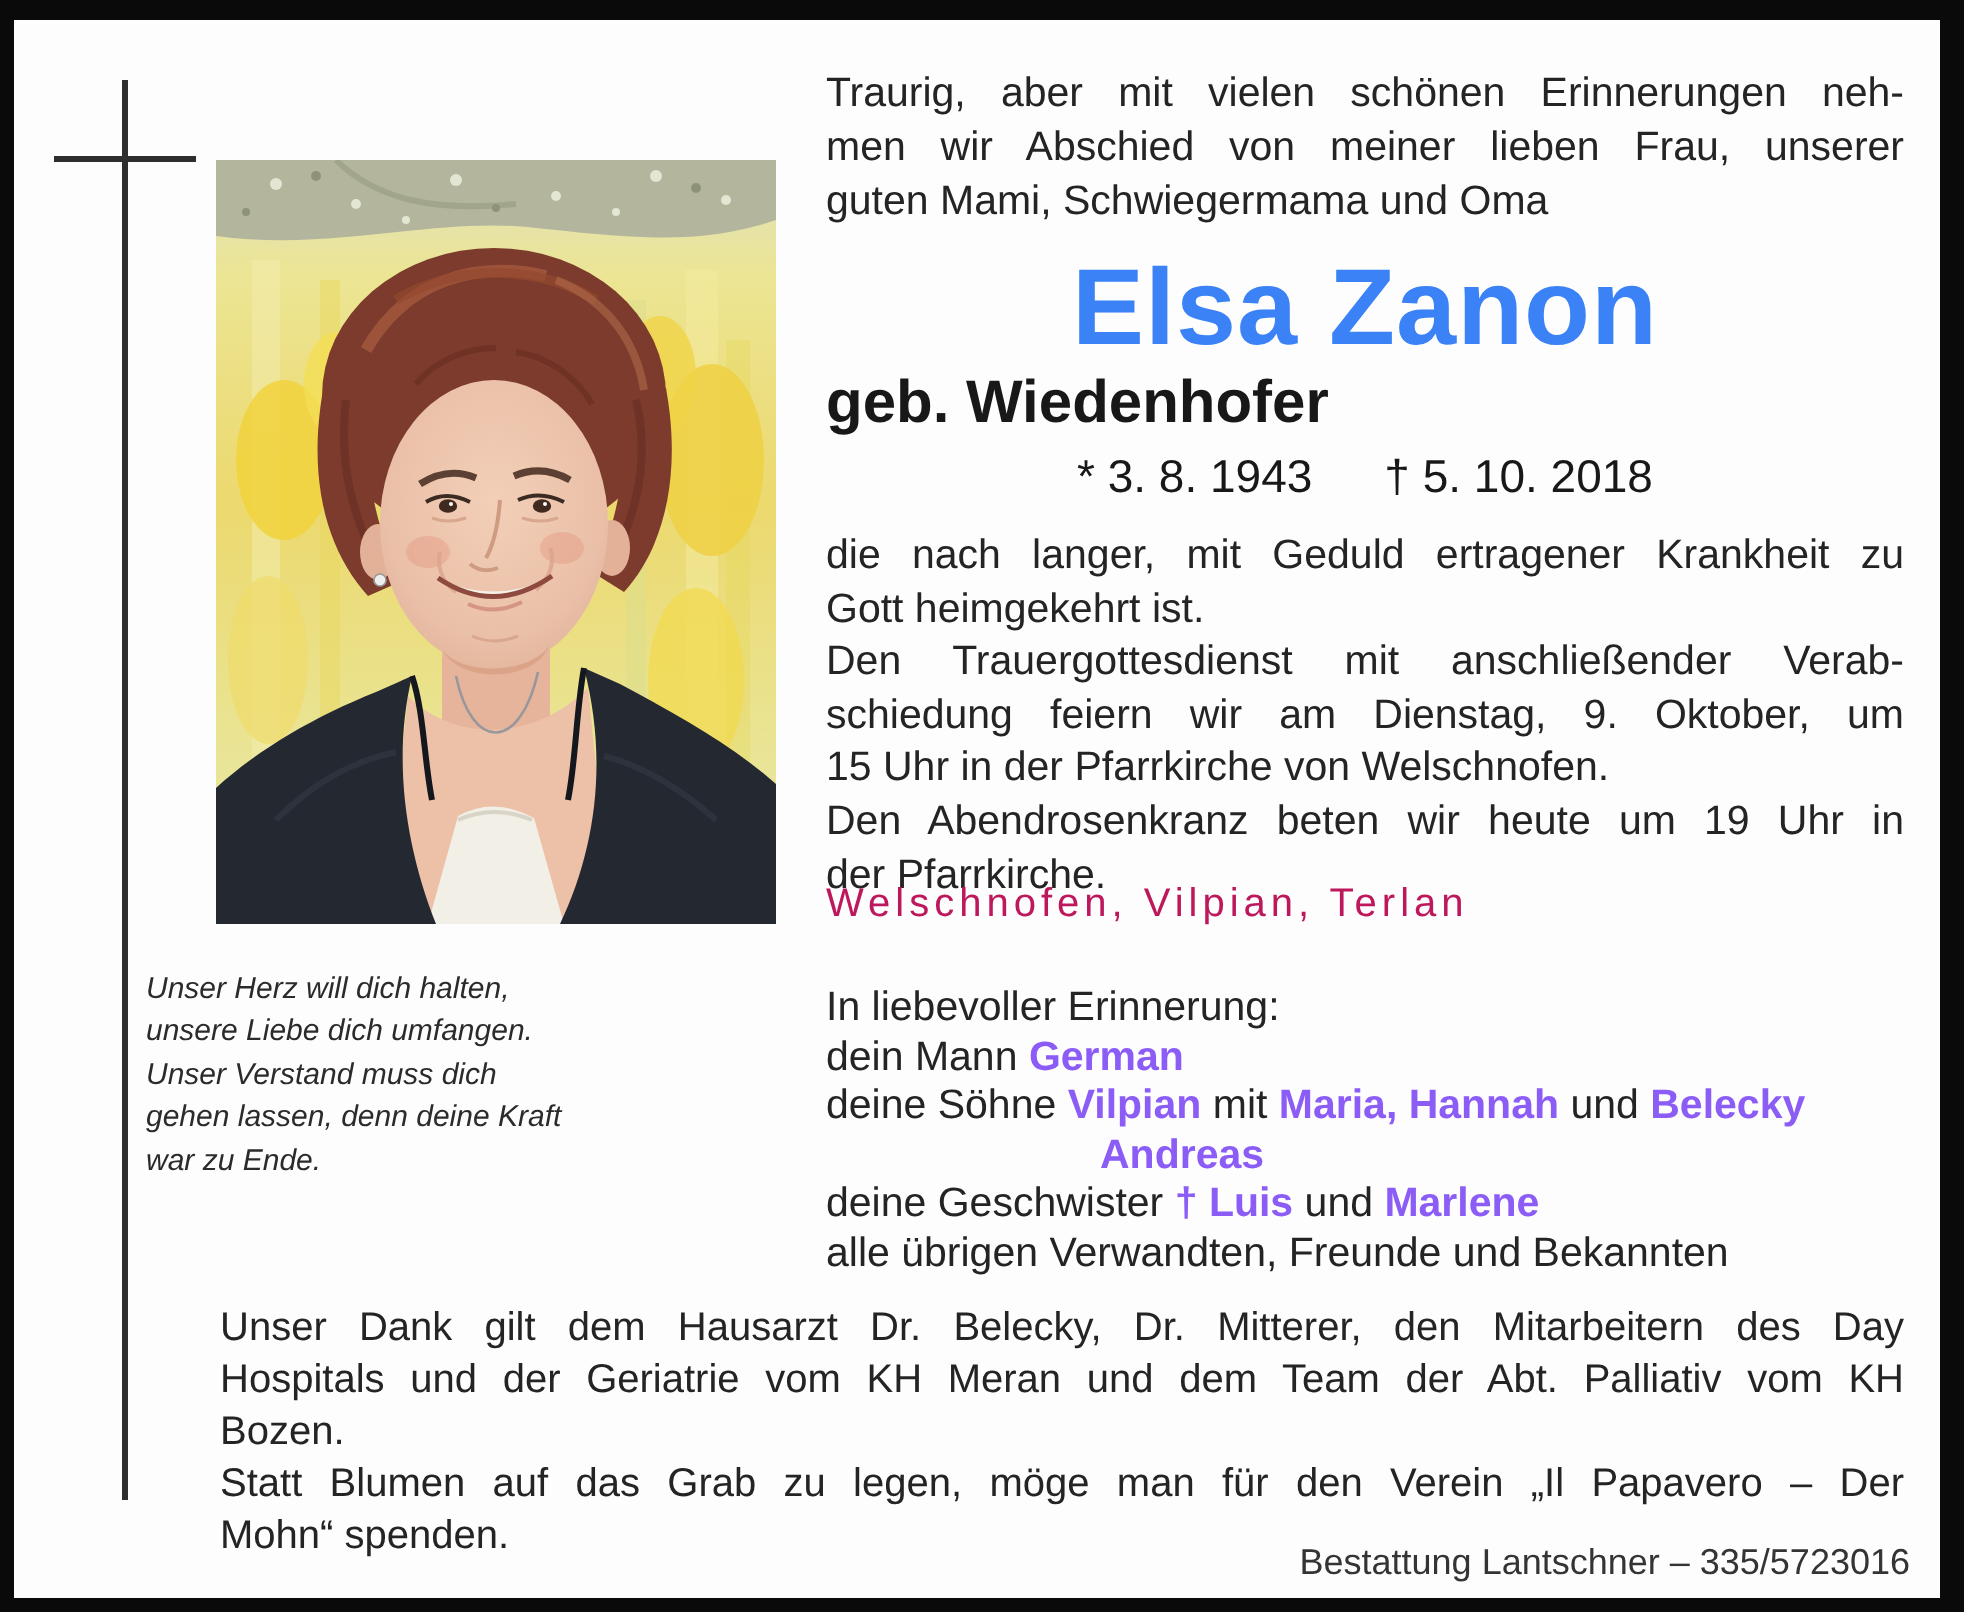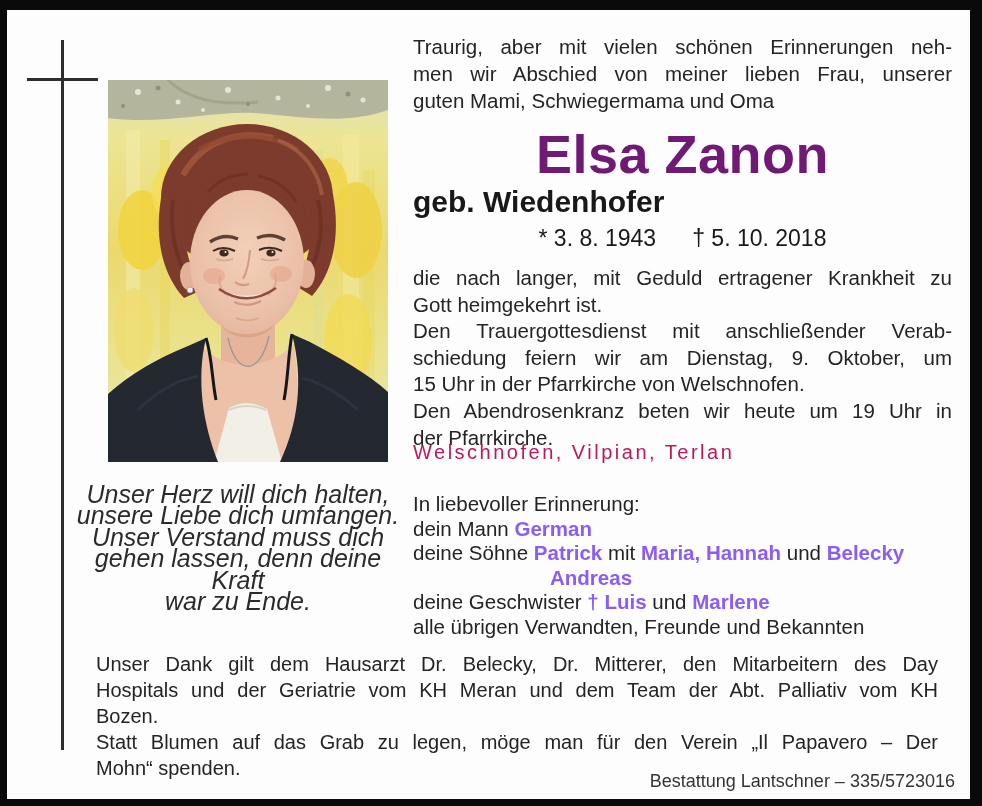--- a/index.html
+++ b/index.html
@@ -18,42 +18,42 @@
   .photo svg{display:block;}
   .col{position:absolute;left:406px;top:0;width:539px;}
   .par{font-size:20.5px;color:#242424;}
   .line{white-space:normal;}
   .line.fill{text-align:justify;text-align-last:justify;}
   .line.indent{padding-left:137px;}
   .b{font-weight:700;color:#8b5cf6;}
   .intro{position:absolute;top:23px;width:539px;line-height:27px;}
   .name{
     position:absolute;top:116px;width:539px;text-align:center;
-    font-size:54px;font-weight:700;color:#701a75;line-height:56px;letter-spacing:0.5px;
+    font-size:54px;font-weight:700;color:#3b82f6;line-height:56px;letter-spacing:0.5px;
   }
   .maiden{
     position:absolute;top:176px;width:539px;text-align:left;
     font-size:30px;font-weight:700;color:#181818;line-height:32px;
   }
   .dates{
     position:absolute;top:216px;width:539px;text-align:center;
     font-size:23px;font-weight:400;color:#181818;line-height:25px;
   }
   .dates .gap{display:inline-block;width:36px;}
   .announce{position:absolute;top:255px;width:539px;line-height:26.6px;}
   .places{
     position:absolute;top:431px;width:539px;
     font-size:20px;letter-spacing:2.5px;color:#be185d;
   }
   .remembrance{position:absolute;top:482px;width:539px;line-height:24.6px;}
   .poem{
-    position:absolute;left:66px;top:474px;width:330px;text-align:center;
-    font-style:italic;font-size:25px;line-height:21.4px;color:#2b2b2b;
-  }
-  .thanks{position:absolute;left:89px;top:641px;width:842px;font-size:20px;line-height:26px;color:#242424;}
+    position:absolute;left:66px;top:474px;width:330px;
+    font-style:italic;font-size:15px;line-height:21.4px;color:#2b2b2b;
+  }
+  .thanks{position:absolute;left:103px;top:641px;width:842px;font-size:20px;line-height:26px;color:#242424;}
   .footer{
     position:absolute;right:15px;top:761px;
     font-size:18px;color:#343434;
   }
 </style>
 </head>
 <body>
 
 <div class="card">
 
@@ -184,21 +184,21 @@
         <div class="line fill"><span>Den Trauergottesdienst mit anschließender Verab-</span></div>
         <div class="line fill"><span>schiedung feiern wir am Dienstag, 9. Oktober, um</span></div>
         <div class="line"><span>15 Uhr in der Pfarrkirche von Welschnofen.</span></div>
         <div class="line fill"><span>Den Abendrosenkranz beten wir heute um 19 Uhr in</span></div>
         <div class="line"><span>der Pfarrkirche.</span></div>
       </div>
     <div class="places">Welschnofen, Vilpian, Terlan</div>
     <div class="remembrance par">
         <div class="line"><span>In liebevoller Erinnerung:</span></div>
         <div class="line"><span>dein Mann </span><span class="b">German</span></div>
-        <div class="line"><span>deine Söhne </span><span class="b">Patrick</span><span> mit </span><span class="b">Maria, Hannah</span><span> und </span><span class="b">Belecky</span></div>
+        <div class="line"><span>deine Söhne </span><span class="b">Vilpian</span><span> mit </span><span class="b">Maria, Hannah</span><span> und </span><span class="b">Belecky</span></div>
         <div class="line indent"><span class="b">Andreas</span></div>
         <div class="line"><span>deine Geschwister </span><span class="b">† Luis</span><span> und </span><span class="b">Marlene</span></div>
         <div class="line"><span>alle übrigen Verwandten, Freunde und Bekannten</span></div>
       </div>
   </div>
 
   <div class="thanks">
       <div class="line fill"><span>Unser Dank gilt dem Hausarzt Dr. Belecky, Dr. Mitterer, den Mitarbeitern des Day</span></div>
       <div class="line fill"><span>Hospitals und der Geriatrie vom KH Meran und dem Team der Abt. Palliativ vom KH</span></div>
       <div class="line"><span>Bozen.</span></div>

